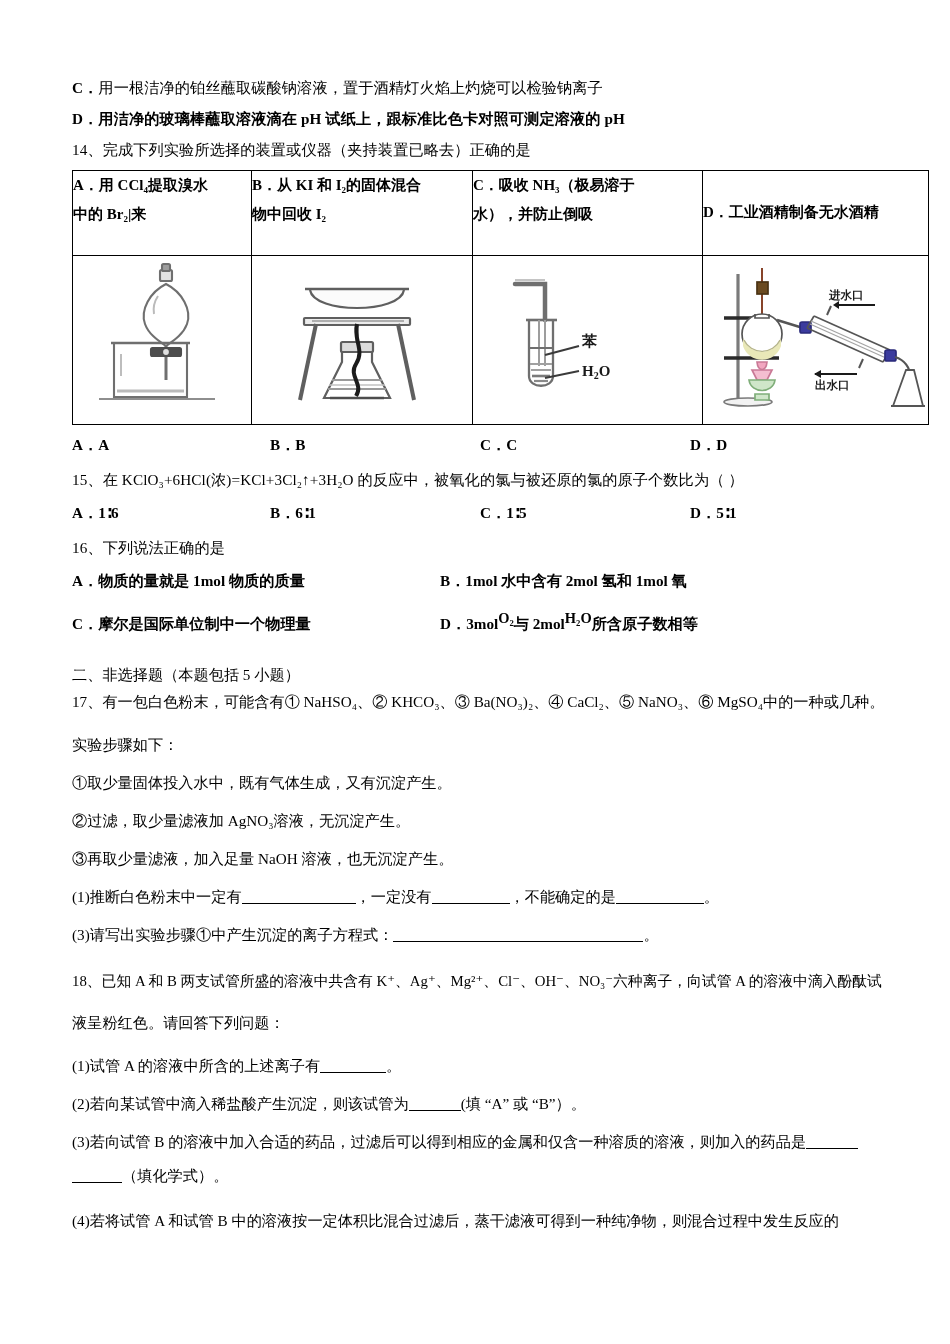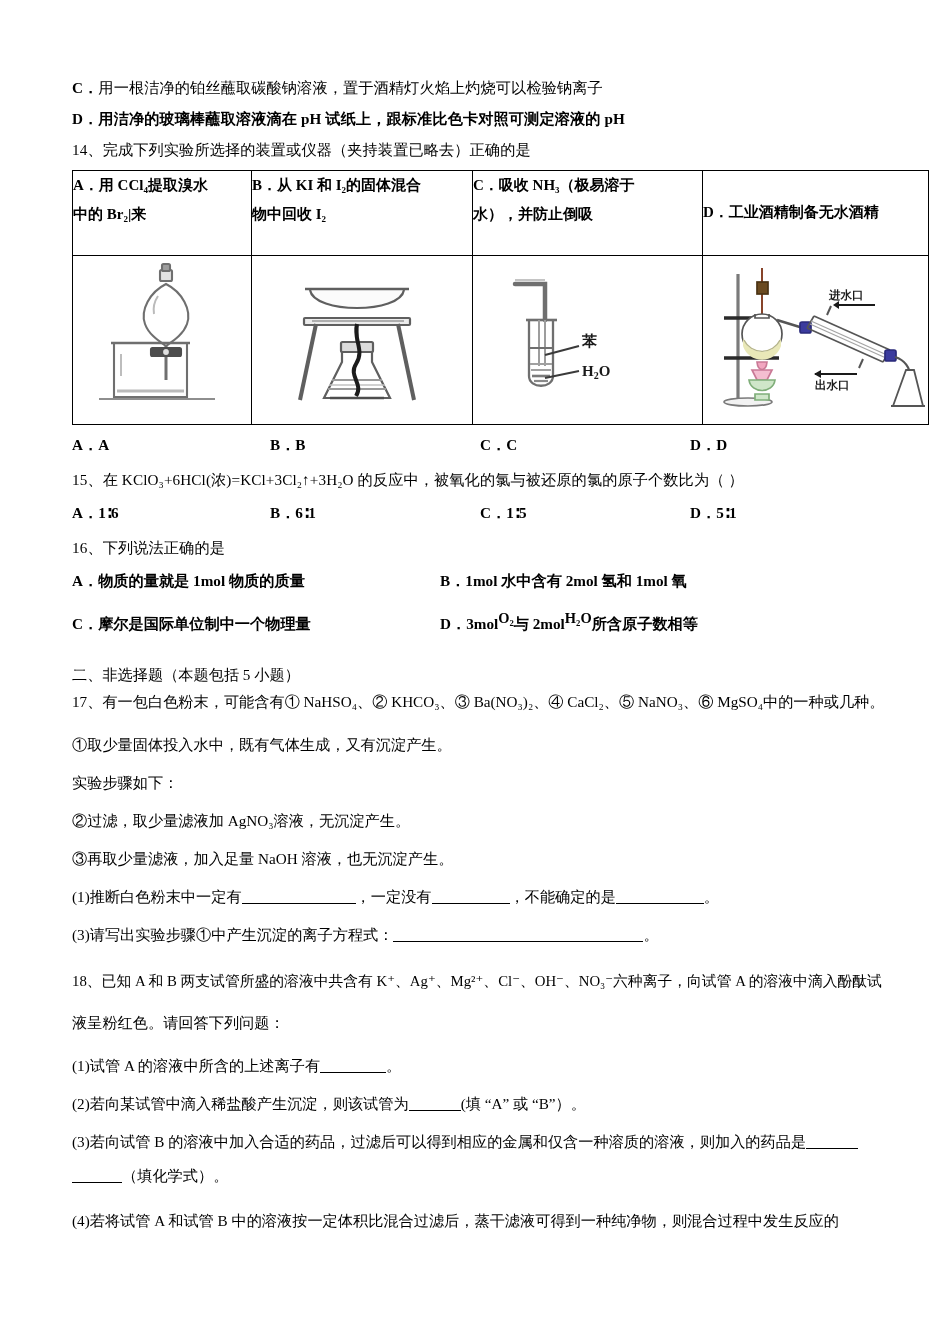--- a/index.html
+++ b/index.html
@@ -341,22 +341,22 @@
     </div>
     <div>
       <span class="ol">D．</span><span class="bold">3mol</span><span class="raise bold">O₂</span><span class="bold">与 2mol</span><span class="raise bold">H₂O</span><span class="bold">所含原子数相等</span>
     </div>
   </div>
 
   <div class="sec-head">二、非选择题（本题包括 5 小题）</div>
 
   <div class="para q17-line" style="margin-bottom:22px;">17、有一包白色粉末，可能含有① NaHSO₄、② KHCO₃、③ Ba(NO₃)₂、④ CaCl₂、⑤ NaNO₃、⑥ MgSO₄中的一种或几种。</div>
 
+  <div class="para">实验步骤如下：</div>
   <div class="para">①取少量固体投入水中，既有气体生成，又有沉淀产生。</div>
-  <div class="para">实验步骤如下：</div>
   <div class="para">②过滤，取少量滤液加 AgNO₃溶液，无沉淀产生。</div>
   <div class="para">③再取少量滤液，加入足量 NaOH 溶液，也无沉淀产生。</div>
 
   <div class="para">
     <span>(1)</span><span>推断白色粉末中一定有</span><span class="blank-u" style="width:114px;"></span><span>，一定没有</span><span class="blank-u" style="width:78px;"></span><span>，不能确定的是</span><span class="blank-u" style="width:88px;"></span><span>。</span>
   </div>
 
 
   <div class="para" style="margin-bottom:26px;">
     <span>(3)</span><span>请写出实验步骤①中产生沉淀的离子方程式：</span><span class="blank-u" style="width:250px;"></span><span>。</span>

